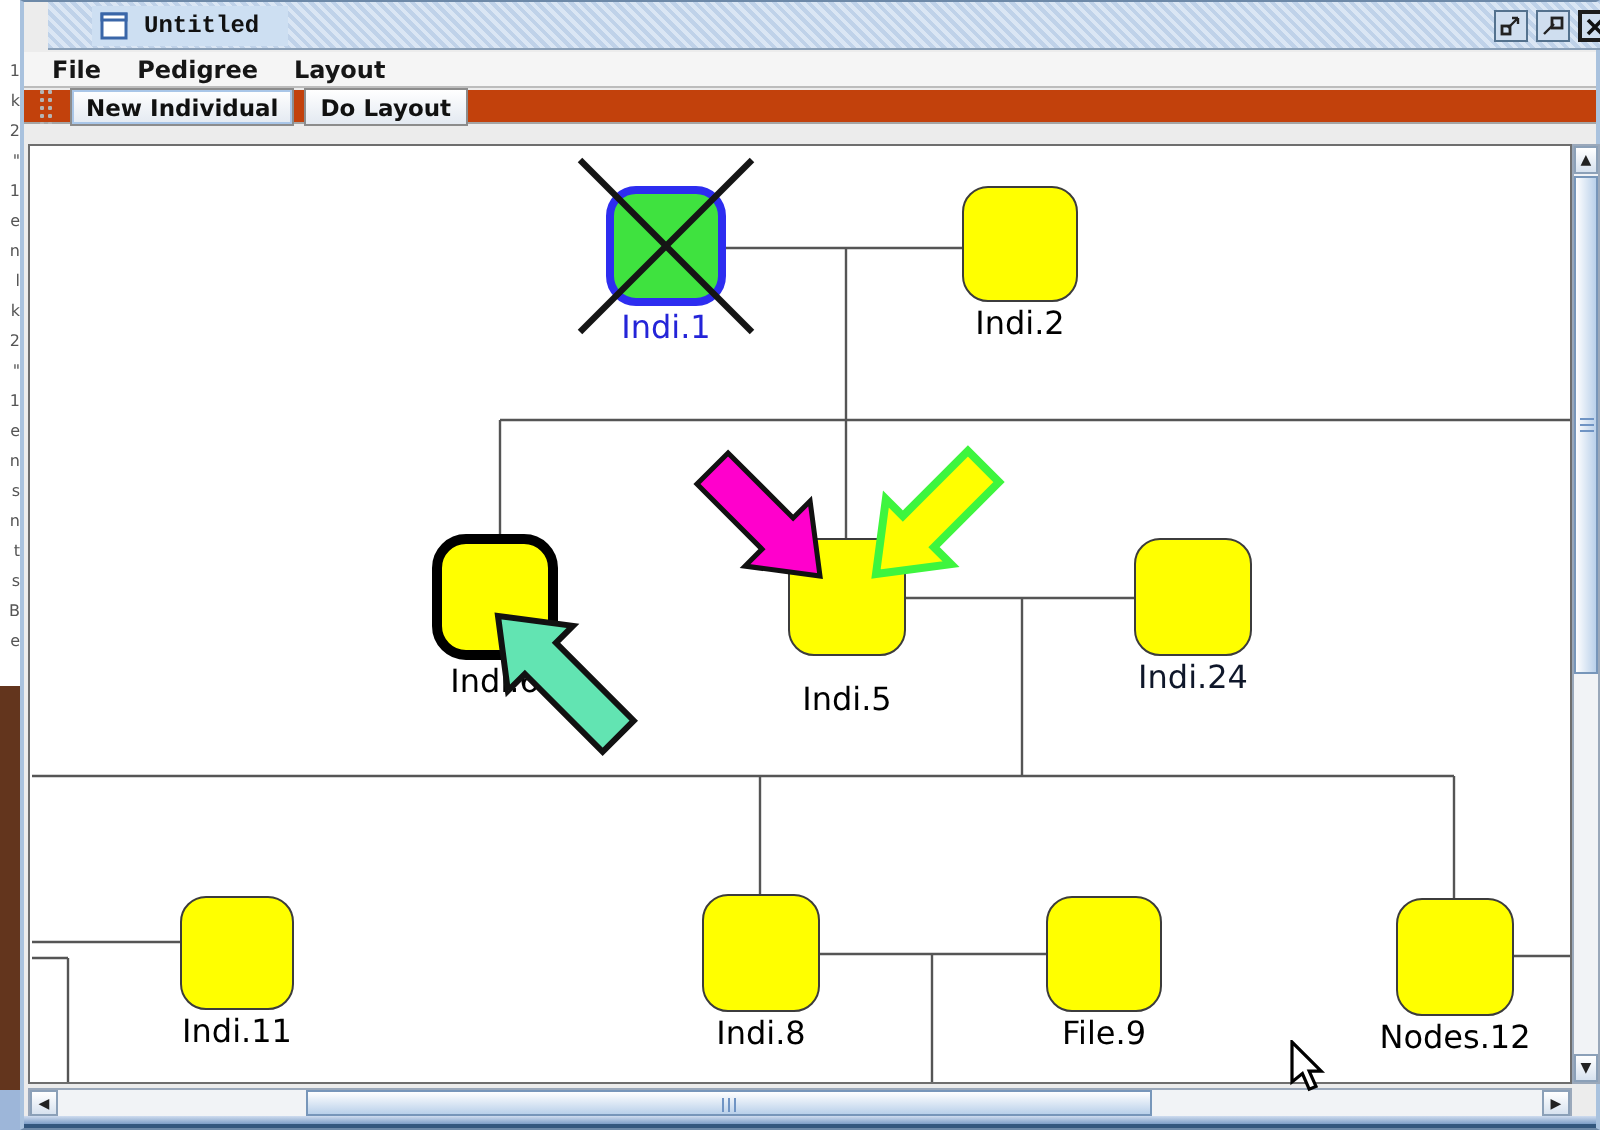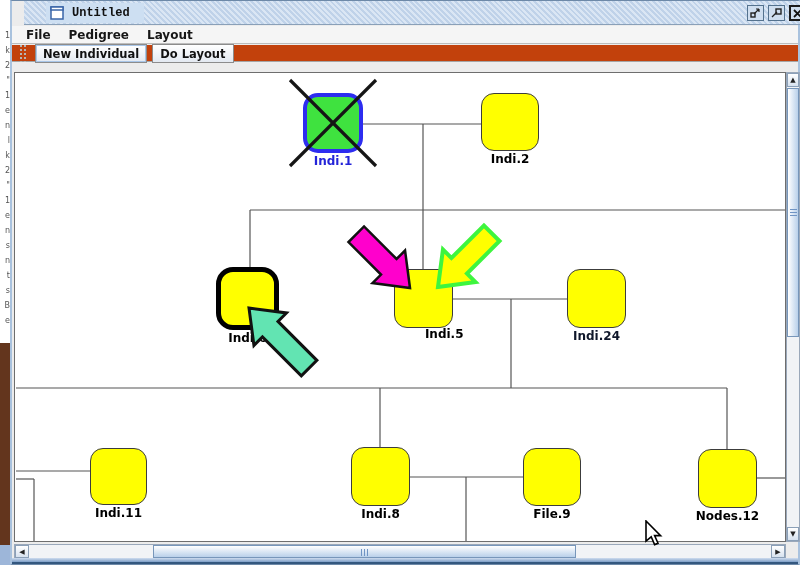--- a/index.html
+++ b/index.html
@@ -39,21 +39,21 @@
   .tb-btn { font-family:"DejaVu Sans", sans-serif; font-size:11.5px; font-weight:bold; color:#111;
             background:linear-gradient(#ffffff,#e3e9f1); border:1px solid #8c8c8c;
             padding:2px 7px; margin-right:5px; height:19px; }
   .tb-btn.focused { box-shadow:inset 0 0 0 1px #a9c6e8; }
 
   .canvas { position:absolute; left:2px; top:71px; width:772px; height:470px;
             background:#ffffff; border:1px solid #6e6e6e; overflow:hidden; }
   .canvas svg { position:absolute; left:0; top:0; }
   #nodes-layer { position:absolute; left:0; top:0; width:100%; height:100%; }
   .node { position:absolute; }
-  .node-label { position:absolute; width:80px; text-align:center; font-size:12px; font-weight:bold; }
+  .node-label { position:absolute; width:80px; text-align:center; font-size:16px; font-weight:normal; }
 
   
   .vscroll { position:absolute; left:774px; top:71px; width:14px; height:470px;
              background:#f1f3f6; border:1px solid #9aa8ba; }
   .hscroll { position:absolute; left:2px; top:543px; width:772px; height:15px;
              background:#f1f3f6; border:1px solid #9aa8ba; }
   .sb-btn { position:absolute; background:linear-gradient(#ffffff,#d7e2ef); border:1px solid #8ba0b8;
             color:#222; font-size:7px; display:flex; align-items:center; justify-content:center; }
   .vscroll .sb-btn { left:0; width:12px; height:14px; }
   .vscroll .sb-btn.down { bottom:0; }
@@ -166,21 +166,21 @@
           <line x1="19" y1="406" x2="19" y2="470" stroke="#555555" stroke-width="1.2"></line>
         </svg>
       <div id="nodes-layer">
           <div class="node" style="left: 288px; top: 20px; width: 60px; height: 60px; background: rgb(63, 226, 63); border: 4px solid rgb(45, 45, 240); border-radius: 15px;"></div>
           <div class="node-label" style="left: 278px; top: 81px; color: rgb(36, 36, 216);">Indi.1</div>
           <div class="node" style="left: 466px; top: 20px; width: 58px; height: 58px; background: rgb(255, 255, 0); border: 1.5px solid rgb(60, 60, 60); border-radius: 13px;"></div>
           <div class="node-label" style="left: 455px; top: 79px; color: rgb(0, 0, 0); text-align: center;">Indi.2</div>
           <div class="node" style="left: 201px; top: 194px; width: 63px; height: 63px; background: rgb(255, 255, 0); border: 5px solid rgb(0, 0, 0); border-radius: 17px;"></div>
           <div class="node-label" style="left: 192.5px; top: 258px; color: rgb(0, 0, 0);">Indi.6</div>
           <div class="node" style="left: 379px; top: 196px; width: 59px; height: 59px; background: rgb(255, 255, 0); border: 1.5px solid rgb(60, 60, 60); border-radius: 13px;"></div>
-          <div class="node-label" style="left: 368.5px; top: 254px; color: rgb(0, 0, 0); text-align: right;">Indi.5</div>
+          <div class="node-label" style="left: 368.5px; top: 267px; color: rgb(0, 0, 0);">Indi.5</div>
           <div class="node" style="left: 552px; top: 196px; width: 59px; height: 59px; background: rgb(255, 255, 0); border: 1.5px solid rgb(60, 60, 60); border-radius: 13px;"></div>
           <div class="node-label" style="left: 541.5px; top: 256px; color: #0f172a;">Indi.24</div>
           <div class="node" style="left: 75px; top: 375px; width: 57px; height: 57px; background: rgb(255, 255, 0); border: 1.5px solid rgb(60, 60, 60); border-radius: 13px;"></div>
           <div class="node-label" style="left: 63.5px; top: 433px; color: rgb(0, 0, 0); text-align: center;">Indi.11</div>
           <div class="node" style="left: 336px; top: 374px; width: 59px; height: 59px; background: rgb(255, 255, 0); border: 1.5px solid rgb(60, 60, 60); border-radius: 13px;"></div>
           <div class="node-label" style="left: 325.5px; top: 434px; color: rgb(0, 0, 0);">Indi.8</div>
           <div class="node" style="left: 508px; top: 375px; width: 58px; height: 58px; background: rgb(255, 255, 0); border: 1.5px solid rgb(60, 60, 60); border-radius: 13px;"></div>
           <div class="node-label" style="left: 497px; top: 434px; color: rgb(0, 0, 0);">File.9</div>
           <div class="node" style="left: 683px; top: 376px; width: 59px; height: 59px; background: rgb(255, 255, 0); border: 1.5px solid rgb(60, 60, 60); border-radius: 13px;"></div>
           <div class="node-label" style="left: 672.5px; top: 436px; color: rgb(0, 0, 0);">Nodes.12</div>

